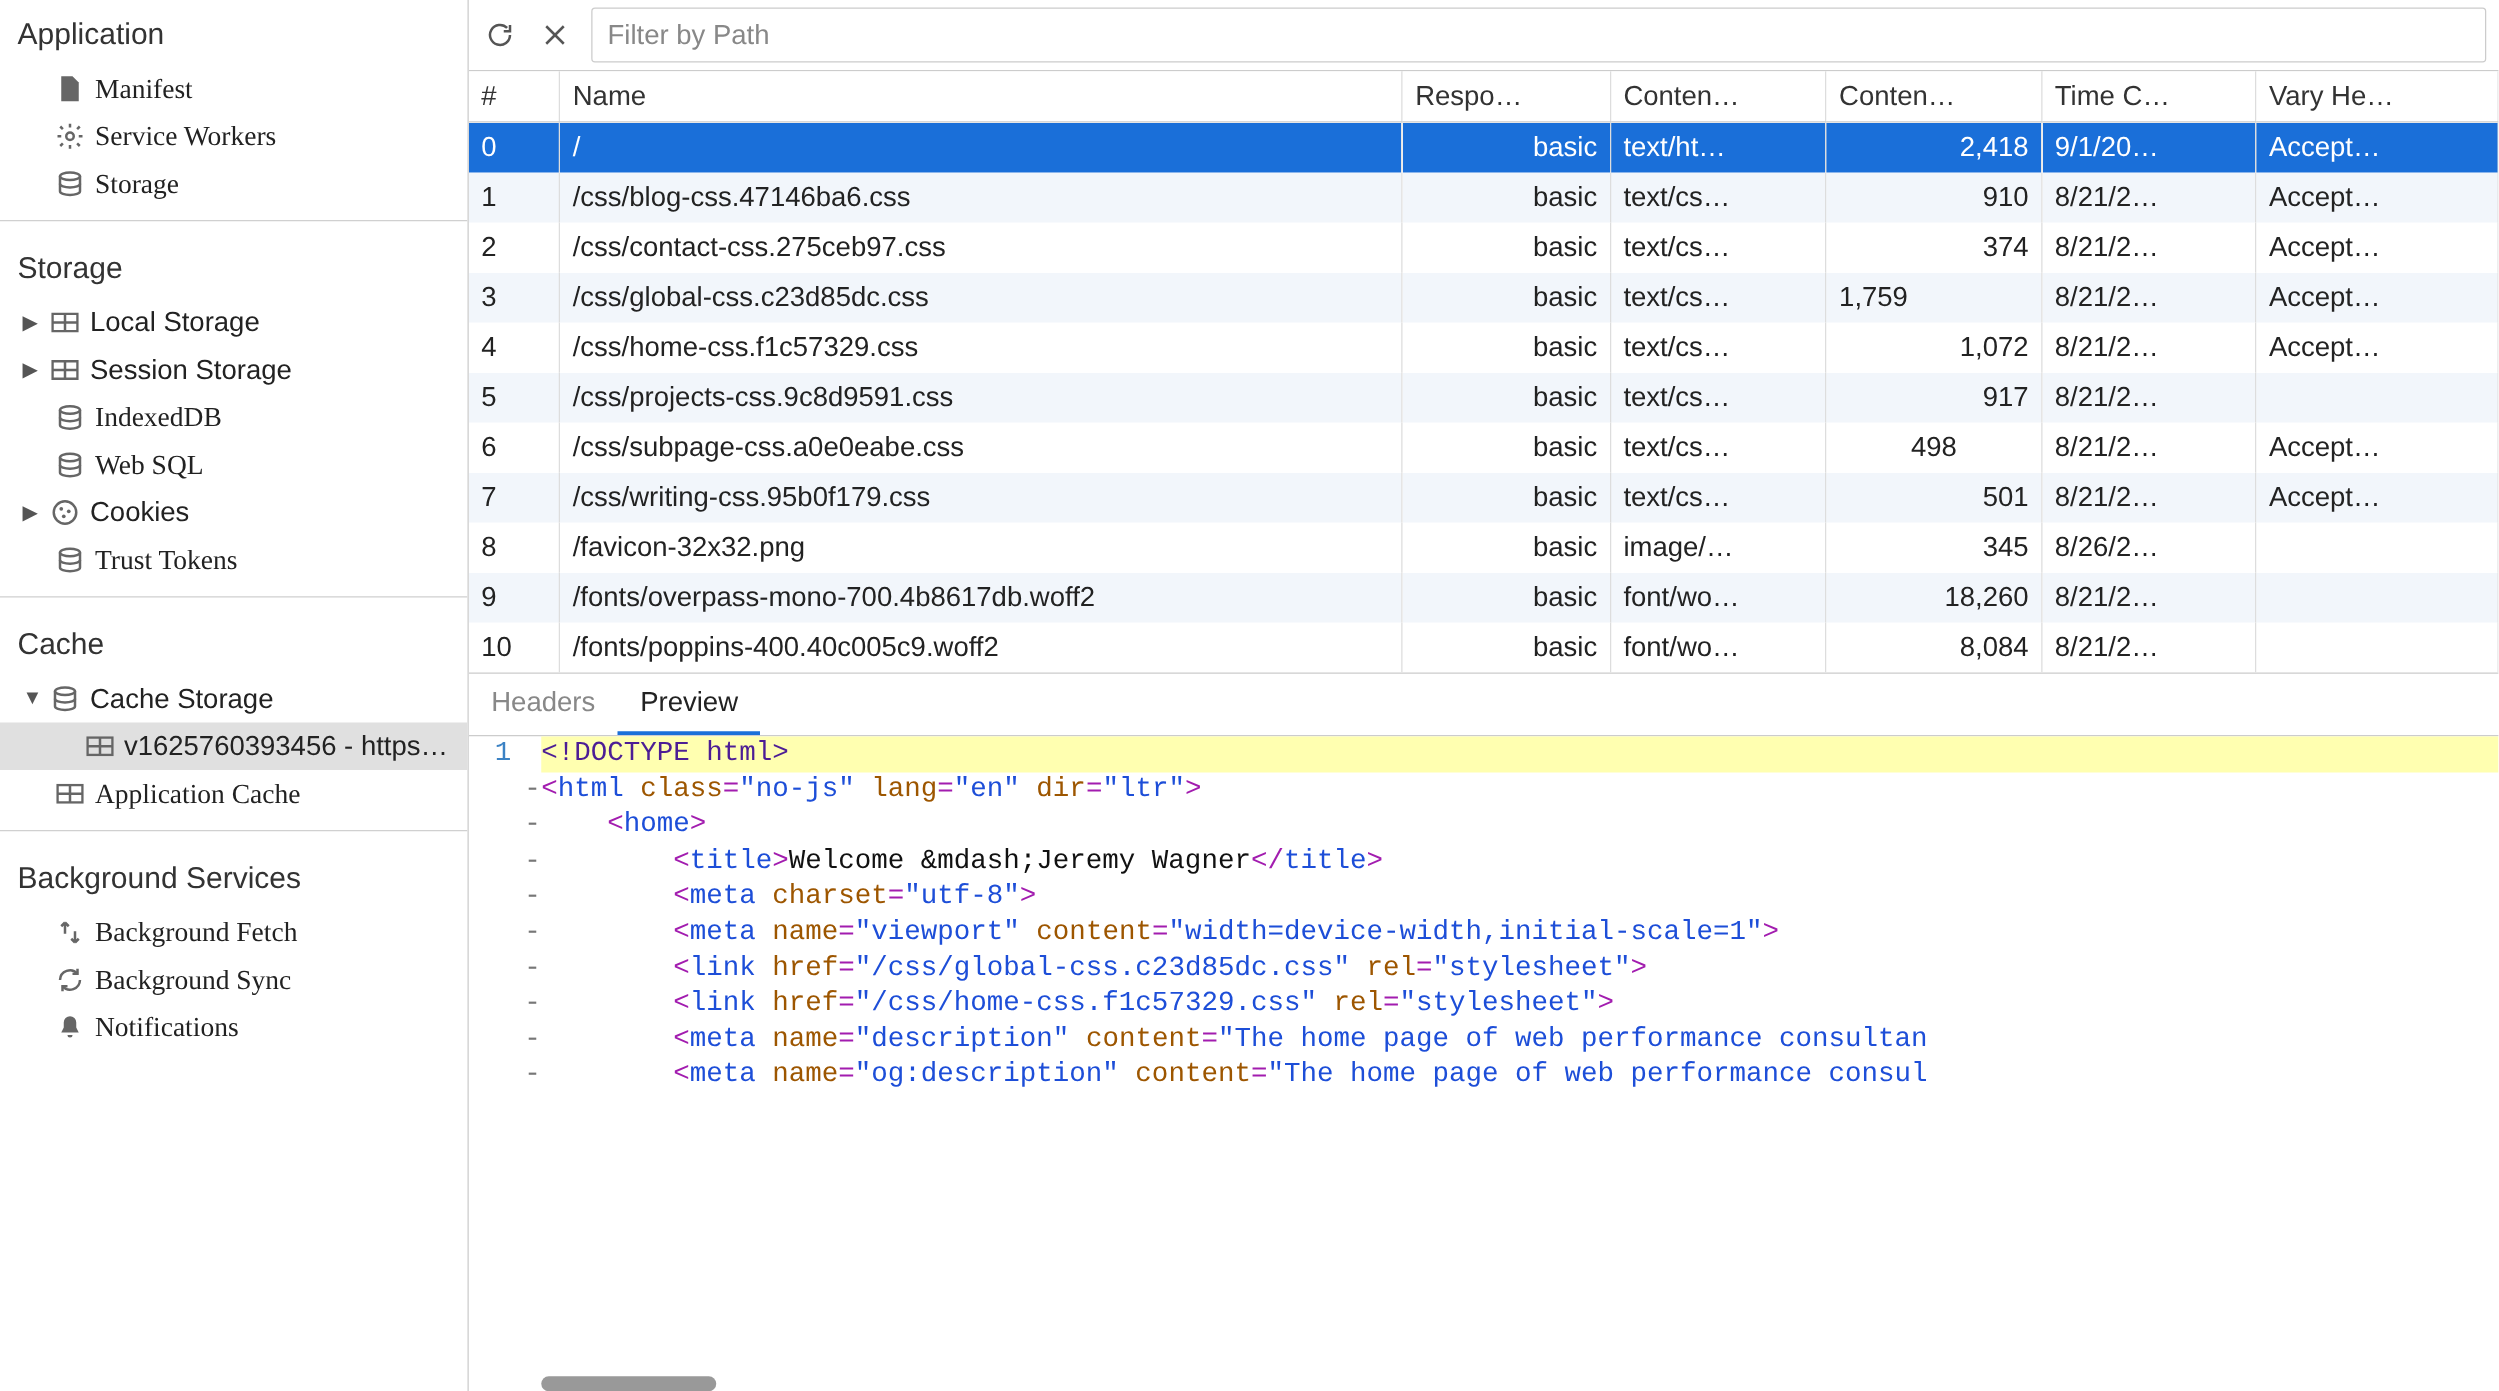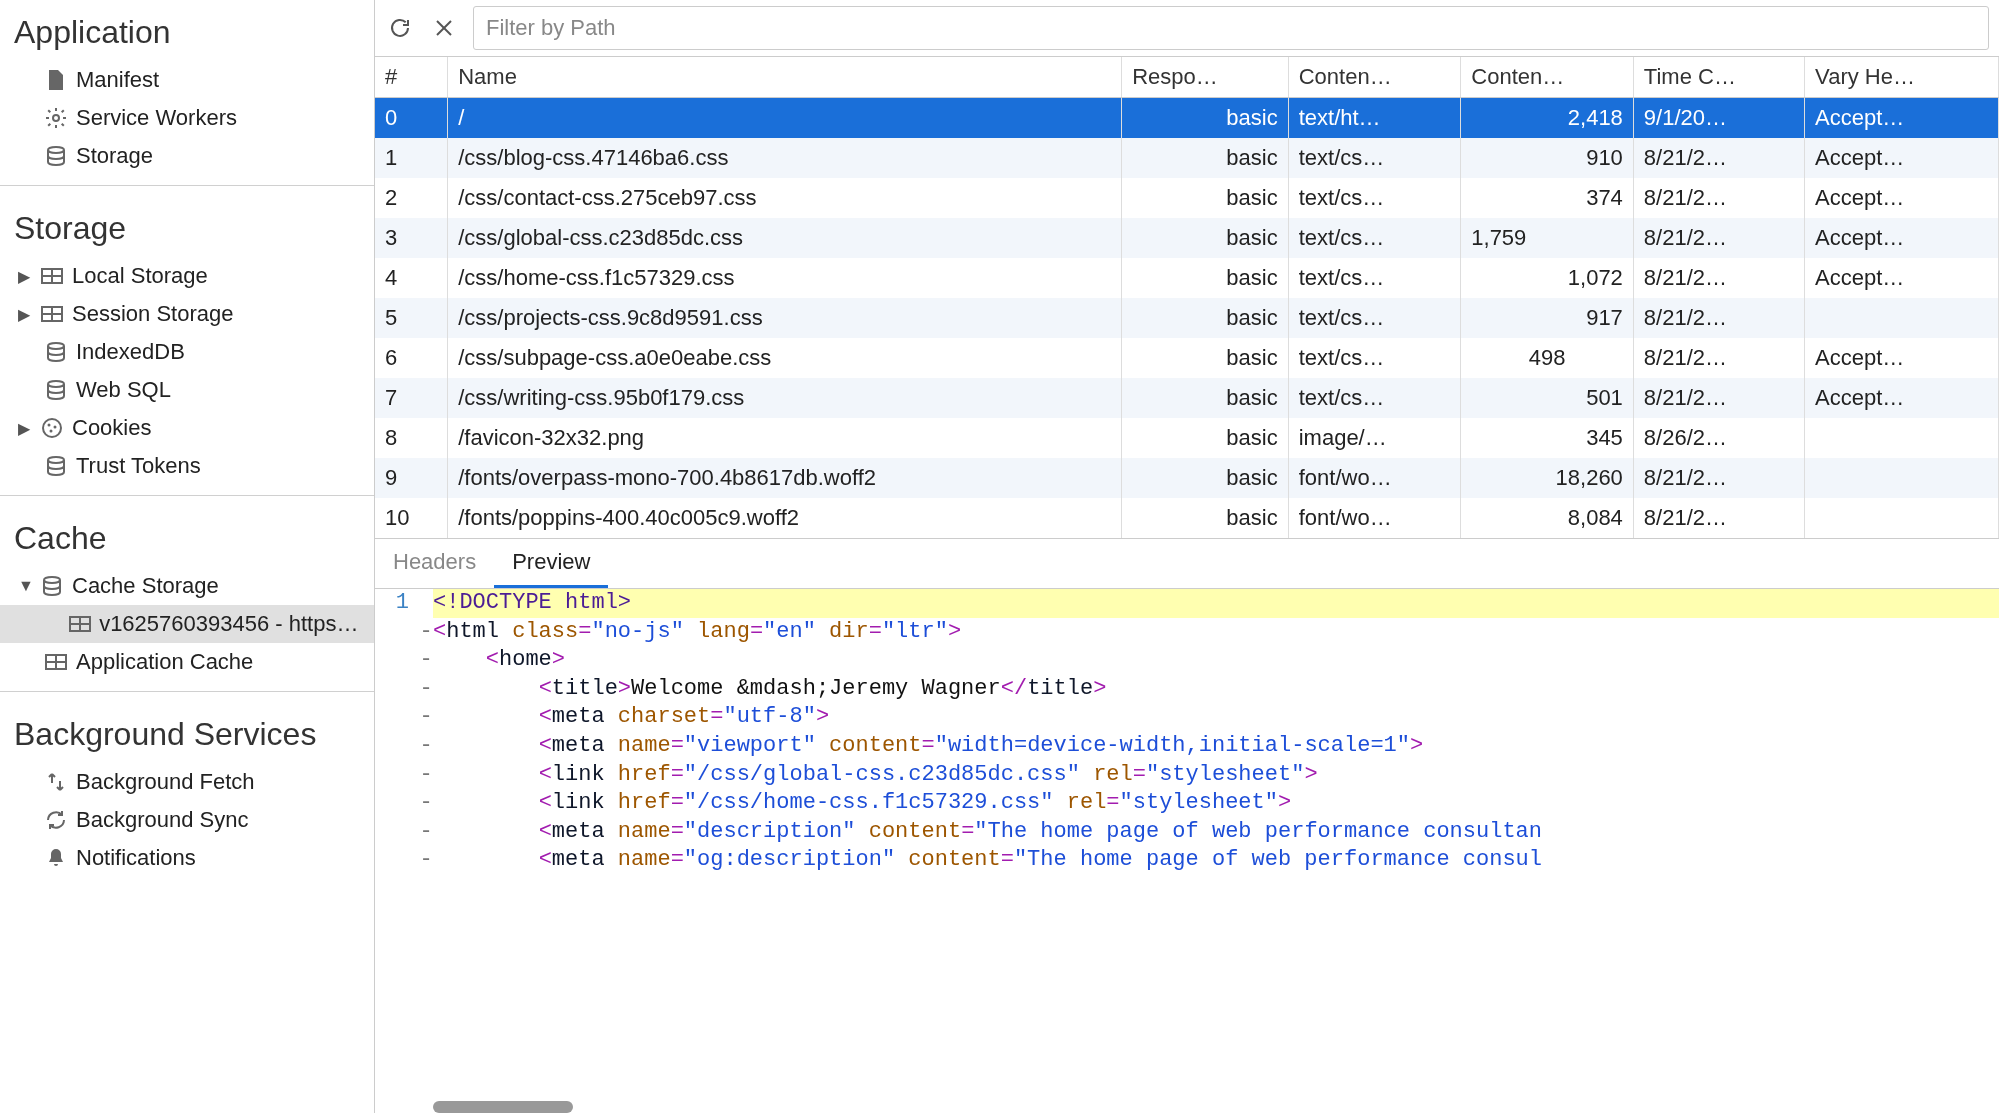--- a/index.html
+++ b/index.html
@@ -15,32 +15,32 @@
 
 
 .sidebar {
   width: 375px;
   flex: 0 0 375px;
   border-right: 1px solid #ccc;
   overflow-y: auto;
   background: #fff;
 }
 .section-heading {
-  font-size: 32px;
+  font-size: 24px;
   color: #333;
   padding: 14px 14px 10px 14px;
 }
 .tree-item {
   display: flex;
   align-items: center;
   padding: 6px 12px 6px 18px;
   gap: 8px;
   cursor: pointer;
 }
-.tree-item.indent1 { padding-left: 44px; }
+.tree-item.indent1 { padding-left: 44px; font-family: Liberation Serif, serif; }
 .tree-item.indent2 { padding-left: 68px; }
 .tree-item.selected { background: #e0e0e0; }
 .tree-arrow {
   width: 14px;
   display: inline-block;
   color: #555;
   font-size: 16px;
 }
 .tree-icon {
   width: 24px;
@@ -170,21 +170,21 @@
   color: #3b82c4;
   padding-right: 10px;
   user-select: none;
   flex-shrink: 0;
 }
 .code-line {
   white-space: pre;
   flex: 1;
 }
 .code-row.hl .code-line { background: #ffffb0; }
-.tok-tag   { color: #0f172a; }
+.tok-tag   { color: #1d4ed8; }
 .tok-attr  { color: #9d5600; }
 .tok-val   { color: #1d4ed8; }
 .tok-text  { color: #111; }
 .tok-dt    { color: #4c1d95; }
 .tok-punc  { color: #a21caf; }
 
 #hscroll {
   position: absolute;
   bottom: 0;
   left: 58px;

